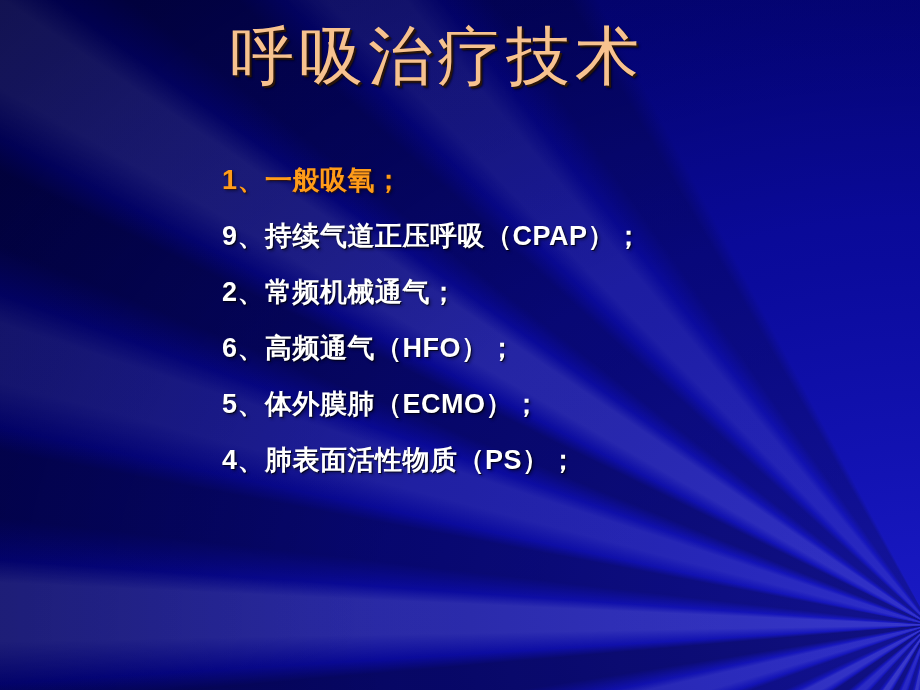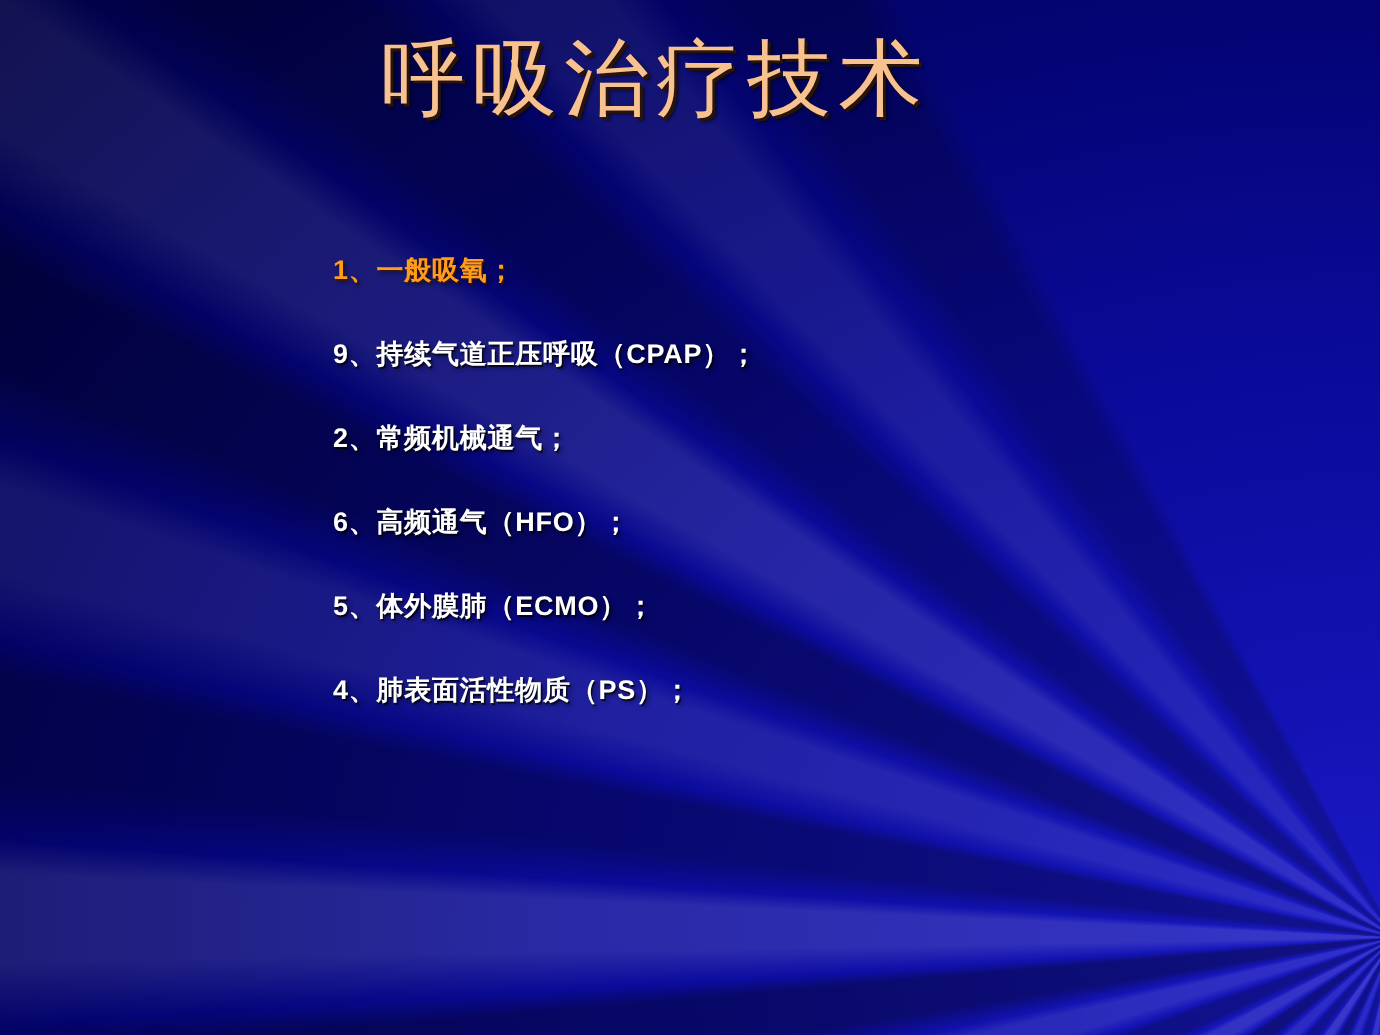--- a/index.html
+++ b/index.html
@@ -145,42 +145,42 @@
     position: absolute;
     inset: 0;
   }
 
   .slide-title {
     position: absolute;
     left: 0;
     right: 0;
     top: 22px;
     text-align: center;
-    font-size: 56px;
+    font-size: 64px;
     line-height: 1.08;
     font-weight: 400;
     letter-spacing: 5px;
     color: #f7c28f;
     text-shadow:
       2px 2px 0 #2a1408,
       3px 3px 2px rgba(0,0,0,0.55);
     padding-right: 78px;
     white-space: nowrap;
     padding-left: 32px;
   }
 
   .topic-list {
     position: absolute;
     left: 222px;
     top: 152px;
     right: 40px;
   }
 
   .topic-item {
-    font-size: 18px;
+    font-size: 27px;
     font-weight: bold;
     line-height: 1;
     height: 56px;
     display: flex;
     align-items: center;
     color: #ffffff;
     text-shadow:
       1px 1px 0 rgba(0,0,0,0.65),
       2px 2px 3px rgba(0,0,0,0.45);
     white-space: nowrap;

